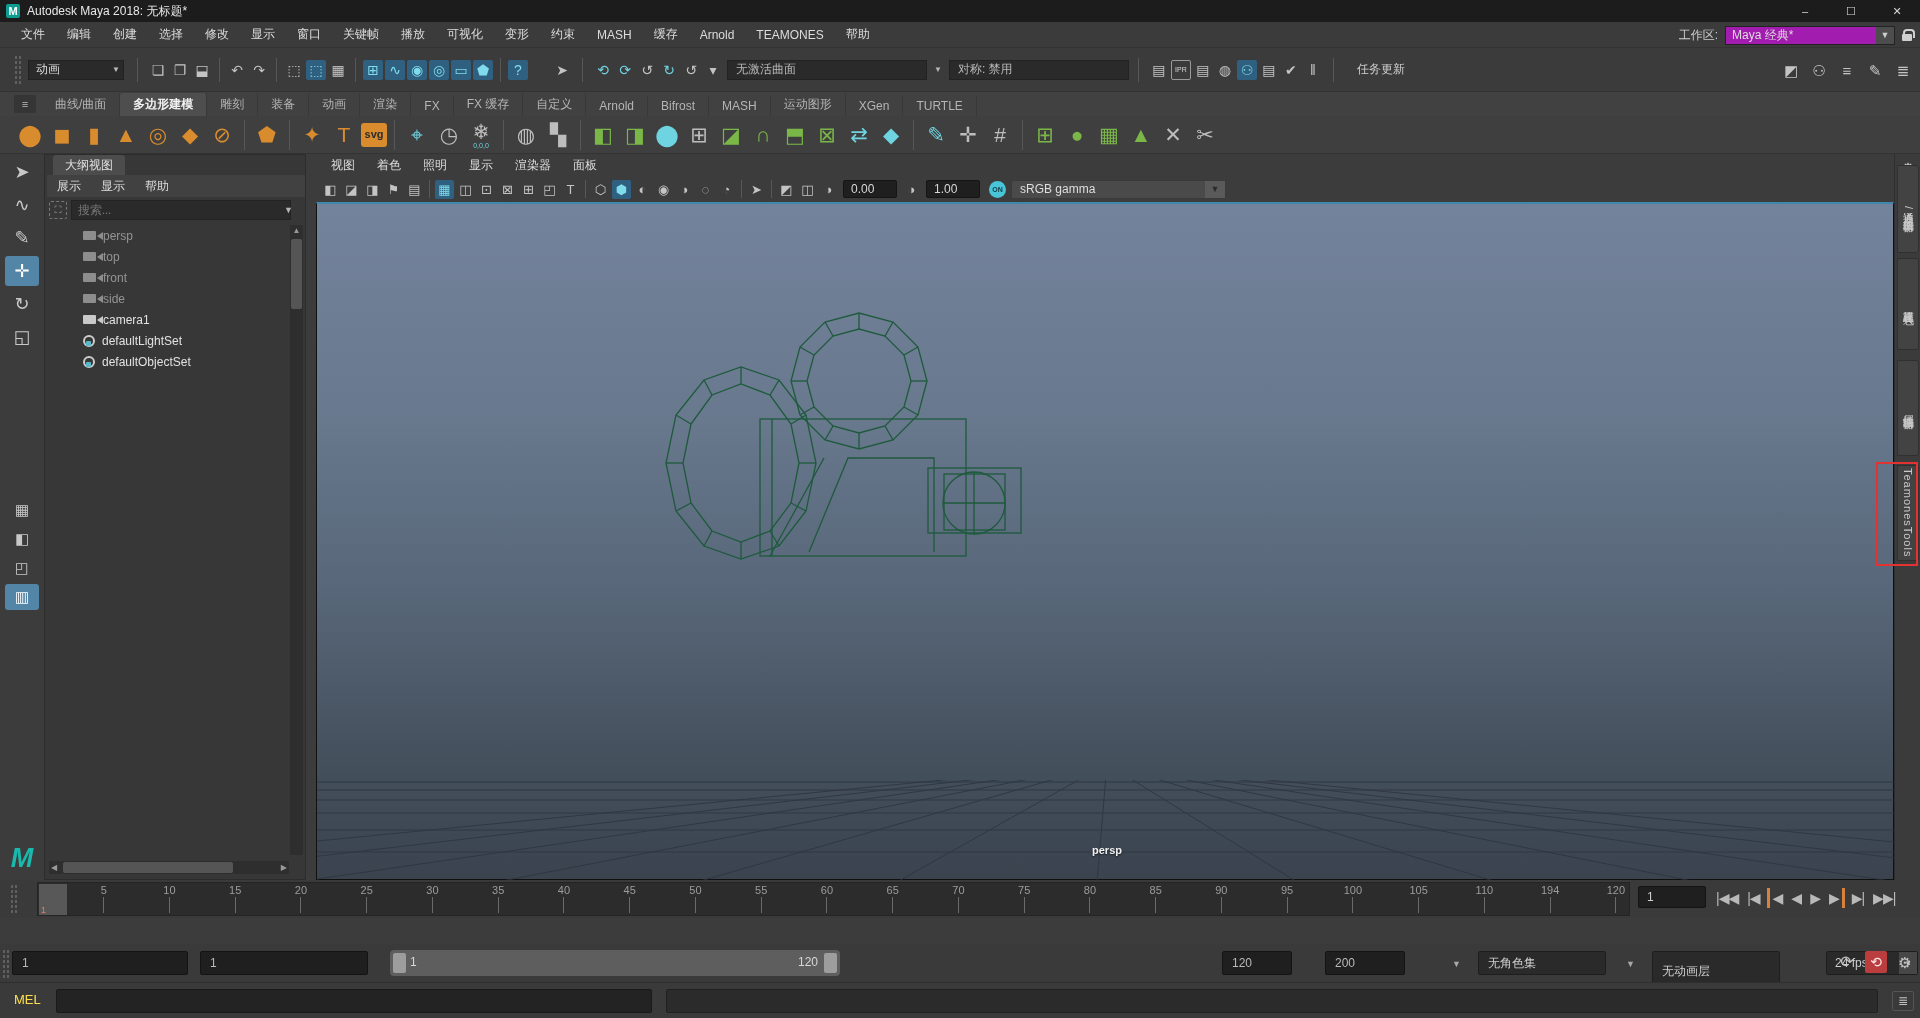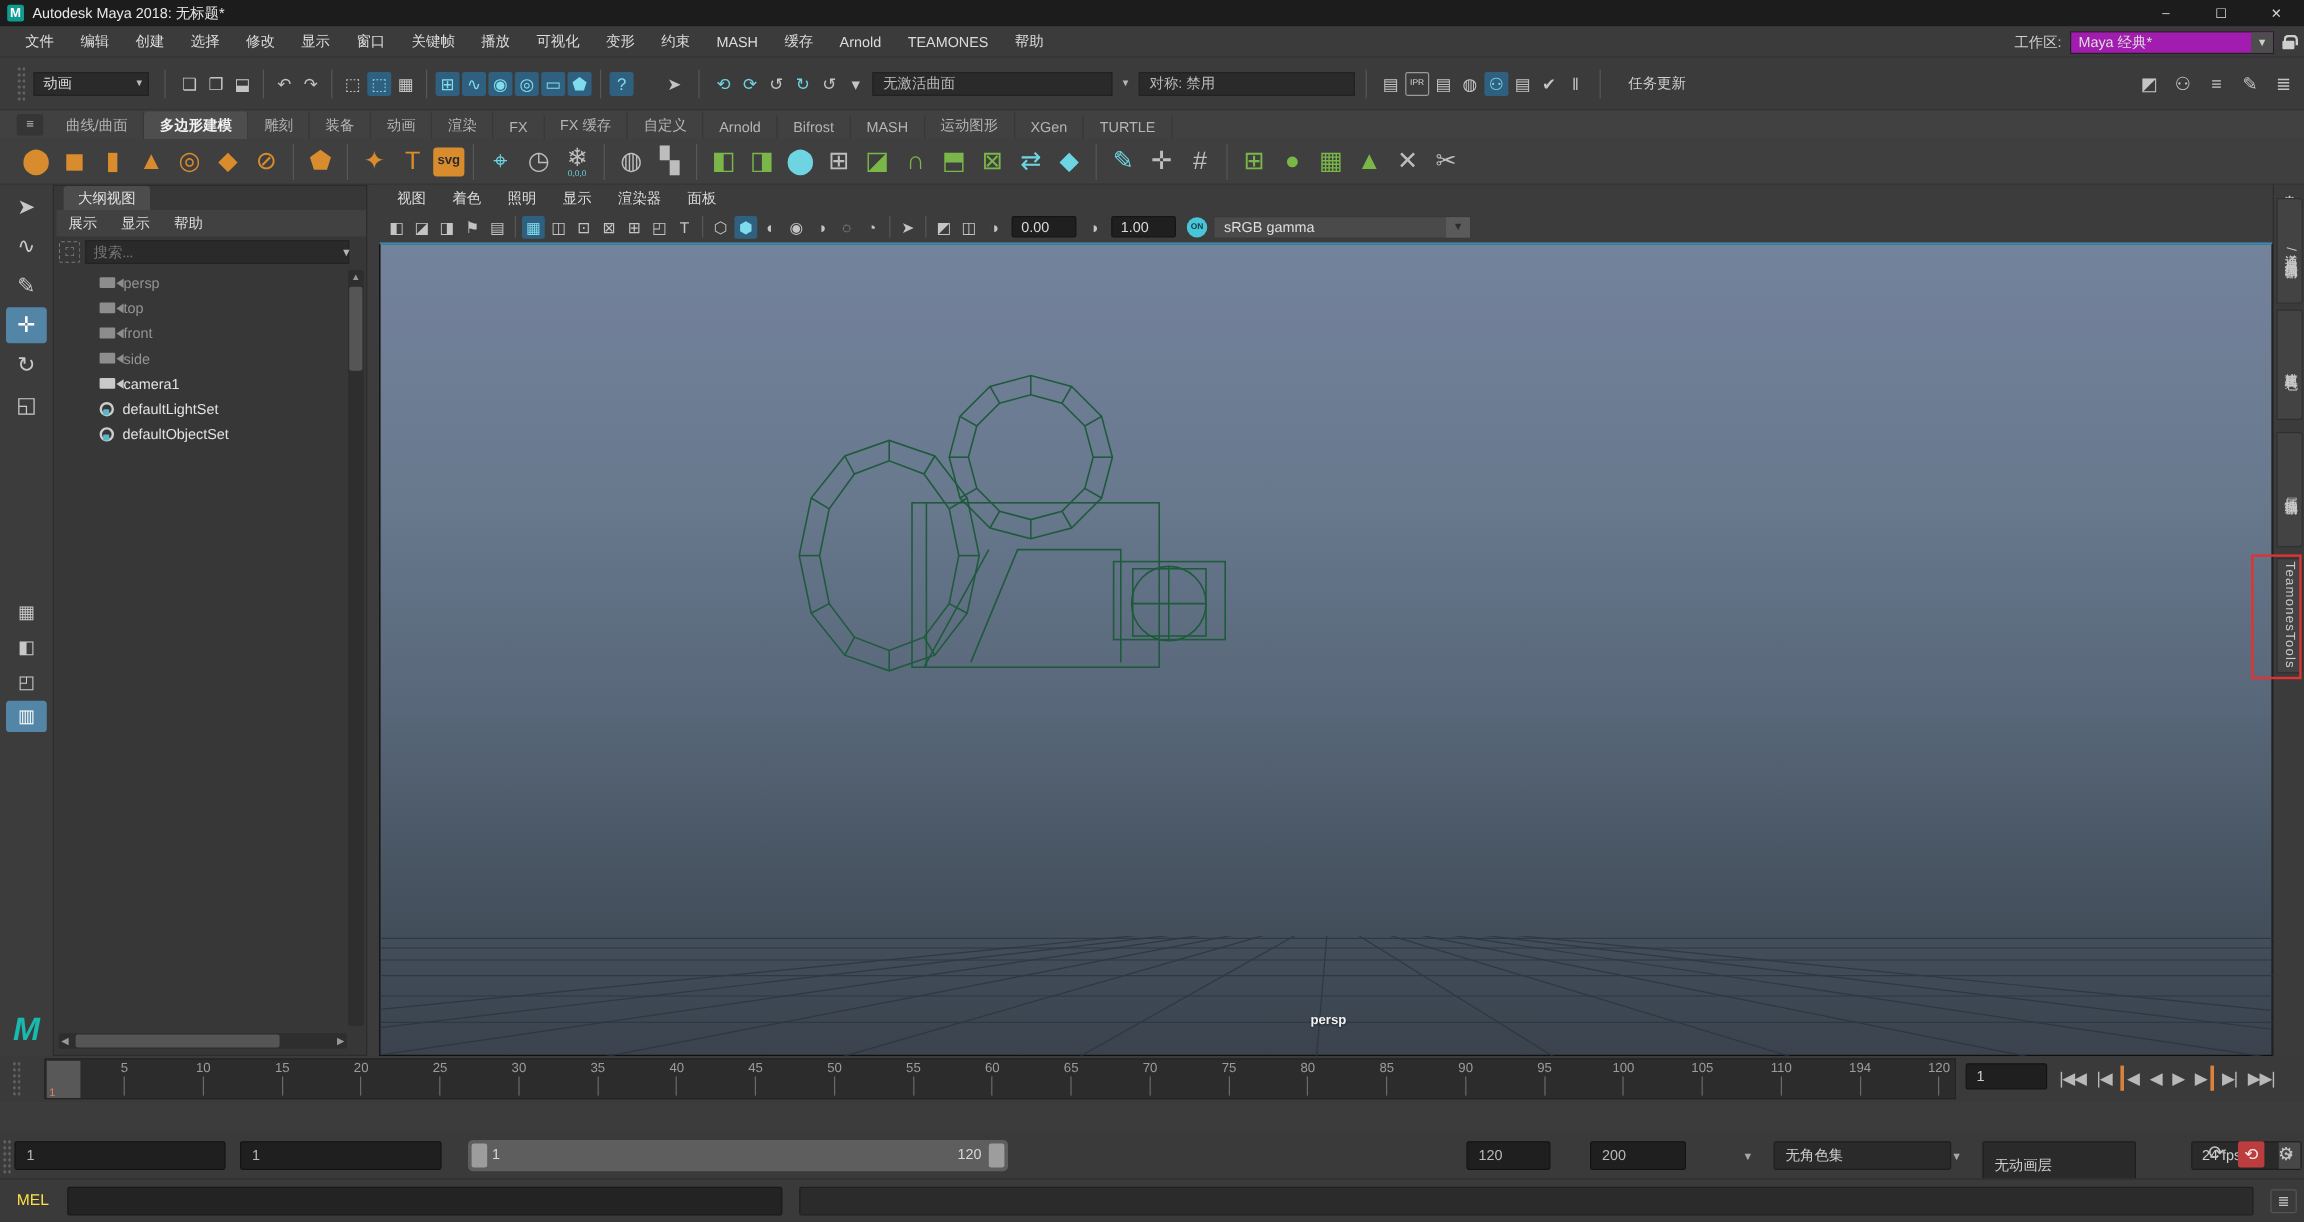--- a/index.html
+++ b/index.html
@@ -160,21 +160,21 @@
     align-items:center; padding:0 9px; border-radius:2px; font-family:inherit; font-size:12px; }
   #f-anim-start { position:absolute; left:12px; top:7px; width:176px; }
   #f-play-start { position:absolute; left:200px; top:7px; width:168px; }
   #rslider { position:absolute; left:390px; top:6px; width:450px; height:26px; background:#5e5e5e; border-radius:4px; }
   .rhandle { position:absolute; top:3px; bottom:3px; width:13px; background:#9d9d9d; border-radius:2px; }
   #rslider .l1 { position:absolute; left:20px; top:5px; color:#d8d8d8; }
   #rslider .l2 { position:absolute; right:22px; top:5px; color:#d8d8d8; }
   #f-play-end { position:absolute; left:1222px; top:7px; width:70px; }
   #f-anim-end { position:absolute; left:1325px; top:7px; width:80px; }
   .mini-arr { position:absolute; top:15px; color:#a8a8a8; font-size:9px; }
-  #charset-field { position:absolute; left:1478px; top:7px; width:148px; height:24px; }
+  #charset-field { position:absolute; left:1478px; top:7px; width:128px; height:24px; }
   #animlayer-field { position:absolute; left:1652px; top:7px; width:128px; height:40px; }
   .selbox { background:#2a2a2a; border:1px solid #1e1e1e; color:#cfcfcf; display:flex; align-items:center; padding:0 9px; border-radius:2px; }
   #fps-box { position:absolute; left:1790px; top:7px; width:92px; height:24px; background:#2a2a2a; border:1px solid #1e1e1e;
     color:#cfcfcf; display:flex; align-items:center; padding:0 8px; position:absolute; border-radius:2px;margin-left:36px; }
   #fps-box .arr { position:absolute; right:0; top:0; width:18px; height:22px; background:#474747; color:#bbb;
     font-size:8px; display:flex; align-items:center; justify-content:center; }
   #rb-icons { position:absolute; right:4px; top:7px; display:flex; align-items:center; gap:7px; }
   #autokey-btn { width:22px; height:22px; background:#bb3d3d; border-radius:2px; color:#fbe9e9; font-size:14px;
     display:flex; align-items:center; justify-content:center; }
 

